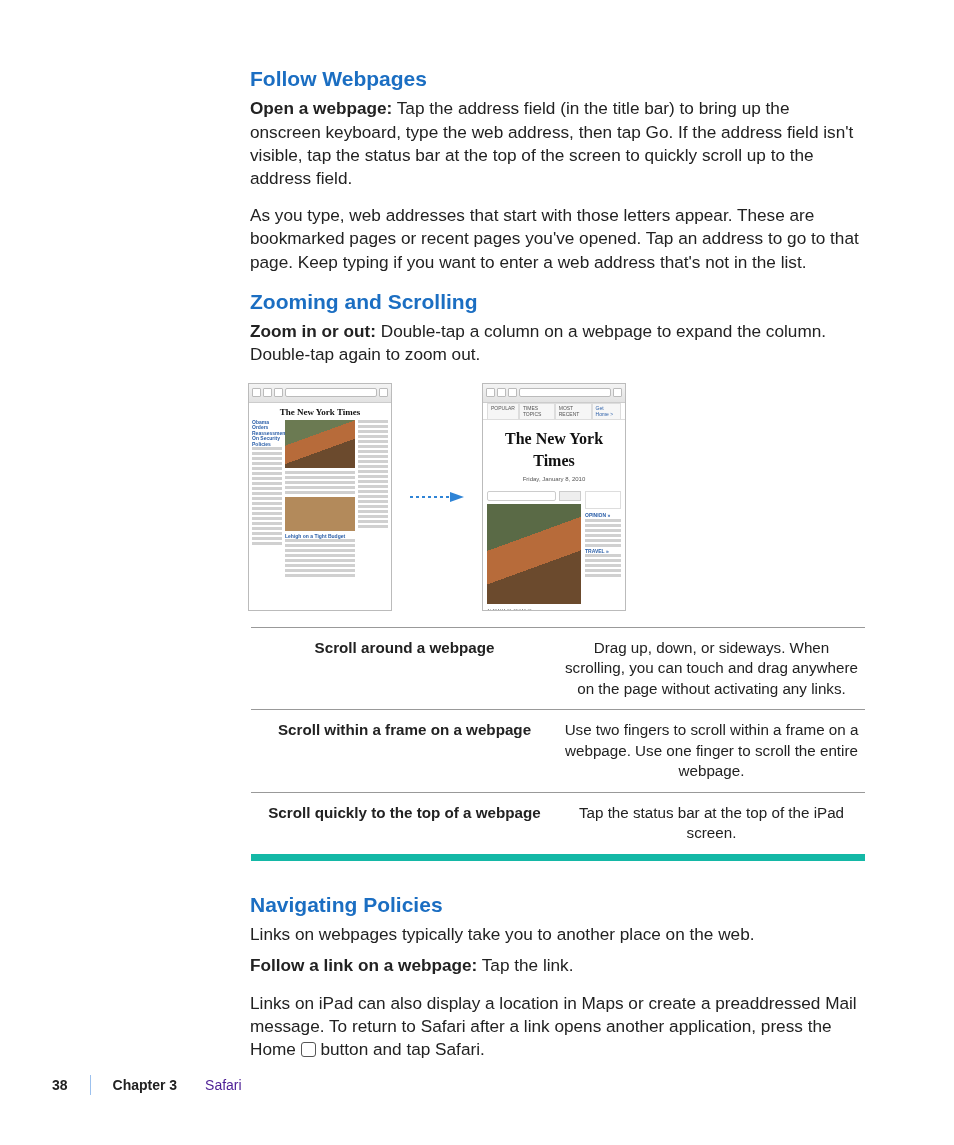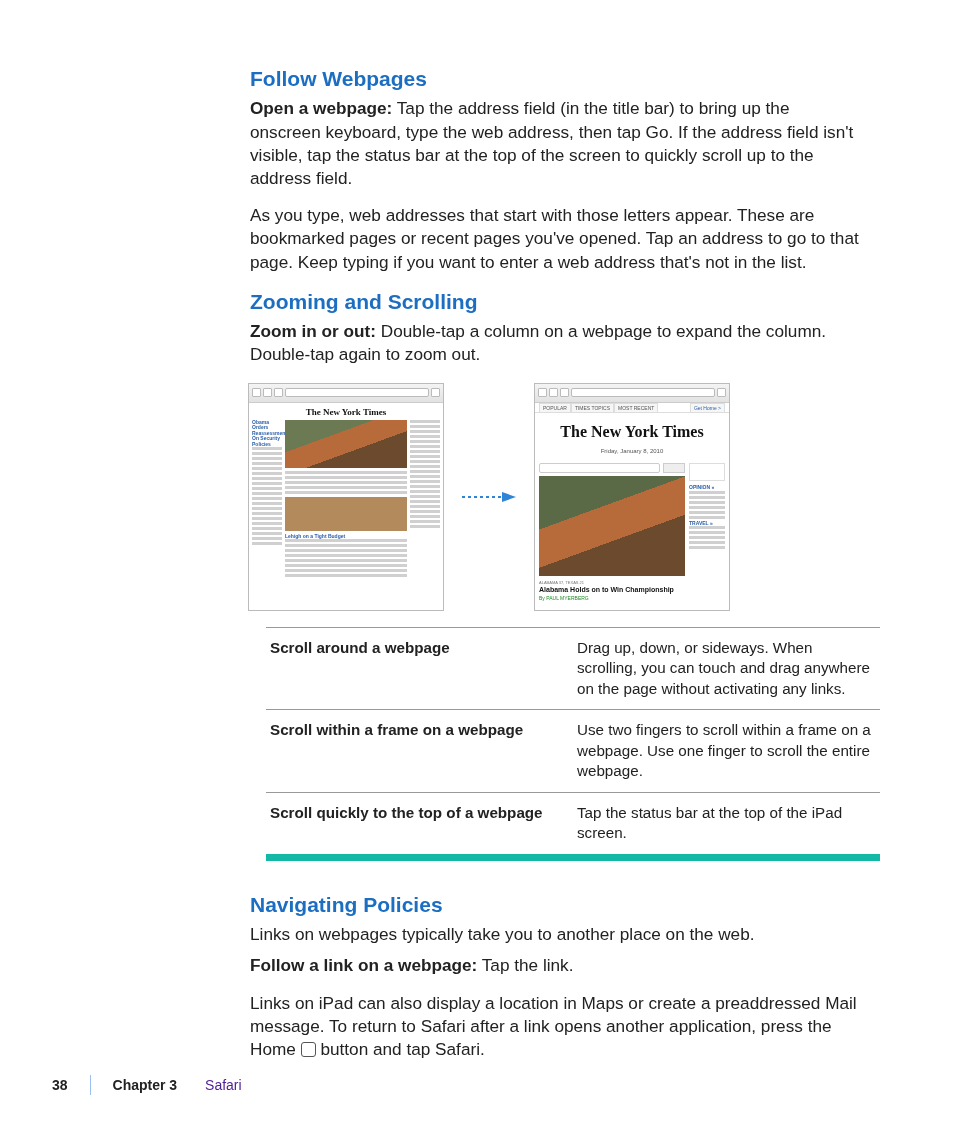--- a/index.html
+++ b/index.html
@@ -43,21 +43,21 @@
     border-radius: 3px;
     vertical-align: -2px;
   }
   .figrow {
     display: flex;
     align-items: center;
     gap: 18px;
     margin: 4px 0 16px -2px;
   }
   .thumb {
-    width: 196px; height: 228px;
+    width: 144px; height: 228px;
     border: 1px solid #bbb;
     background: #fff;
     position: relative;
     box-sizing: border-box;
     overflow: hidden;
   }
   .thumb .topbar {
     height: 16px;
     background: linear-gradient(#f4f4f4,#e2e2e2);
     border-bottom: 1px solid #ccc;
@@ -106,21 +106,22 @@
     width: 54px;
     display: flex;
     align-items: center;
   }
   .arrow svg { width: 54px; height: 12px; }
 
   table.tbl {
     width: 100%;
     border-collapse: collapse;
     font-size: 15.2px;
-    margin: 8px 0 30px 16px;
+    margin: 8px 0 30px 1px;
+    text-align: center;
   }
   table.tbl td {
     border-top: 1px solid #999;
     padding: 10px 4px;
     vertical-align: top;
   }
   table.tbl tr:last-child td { border-bottom: 7px solid #14b8a6; }
   table.tbl td:first-child { font-weight: 700; width: 50%; }
 
   .footer {

